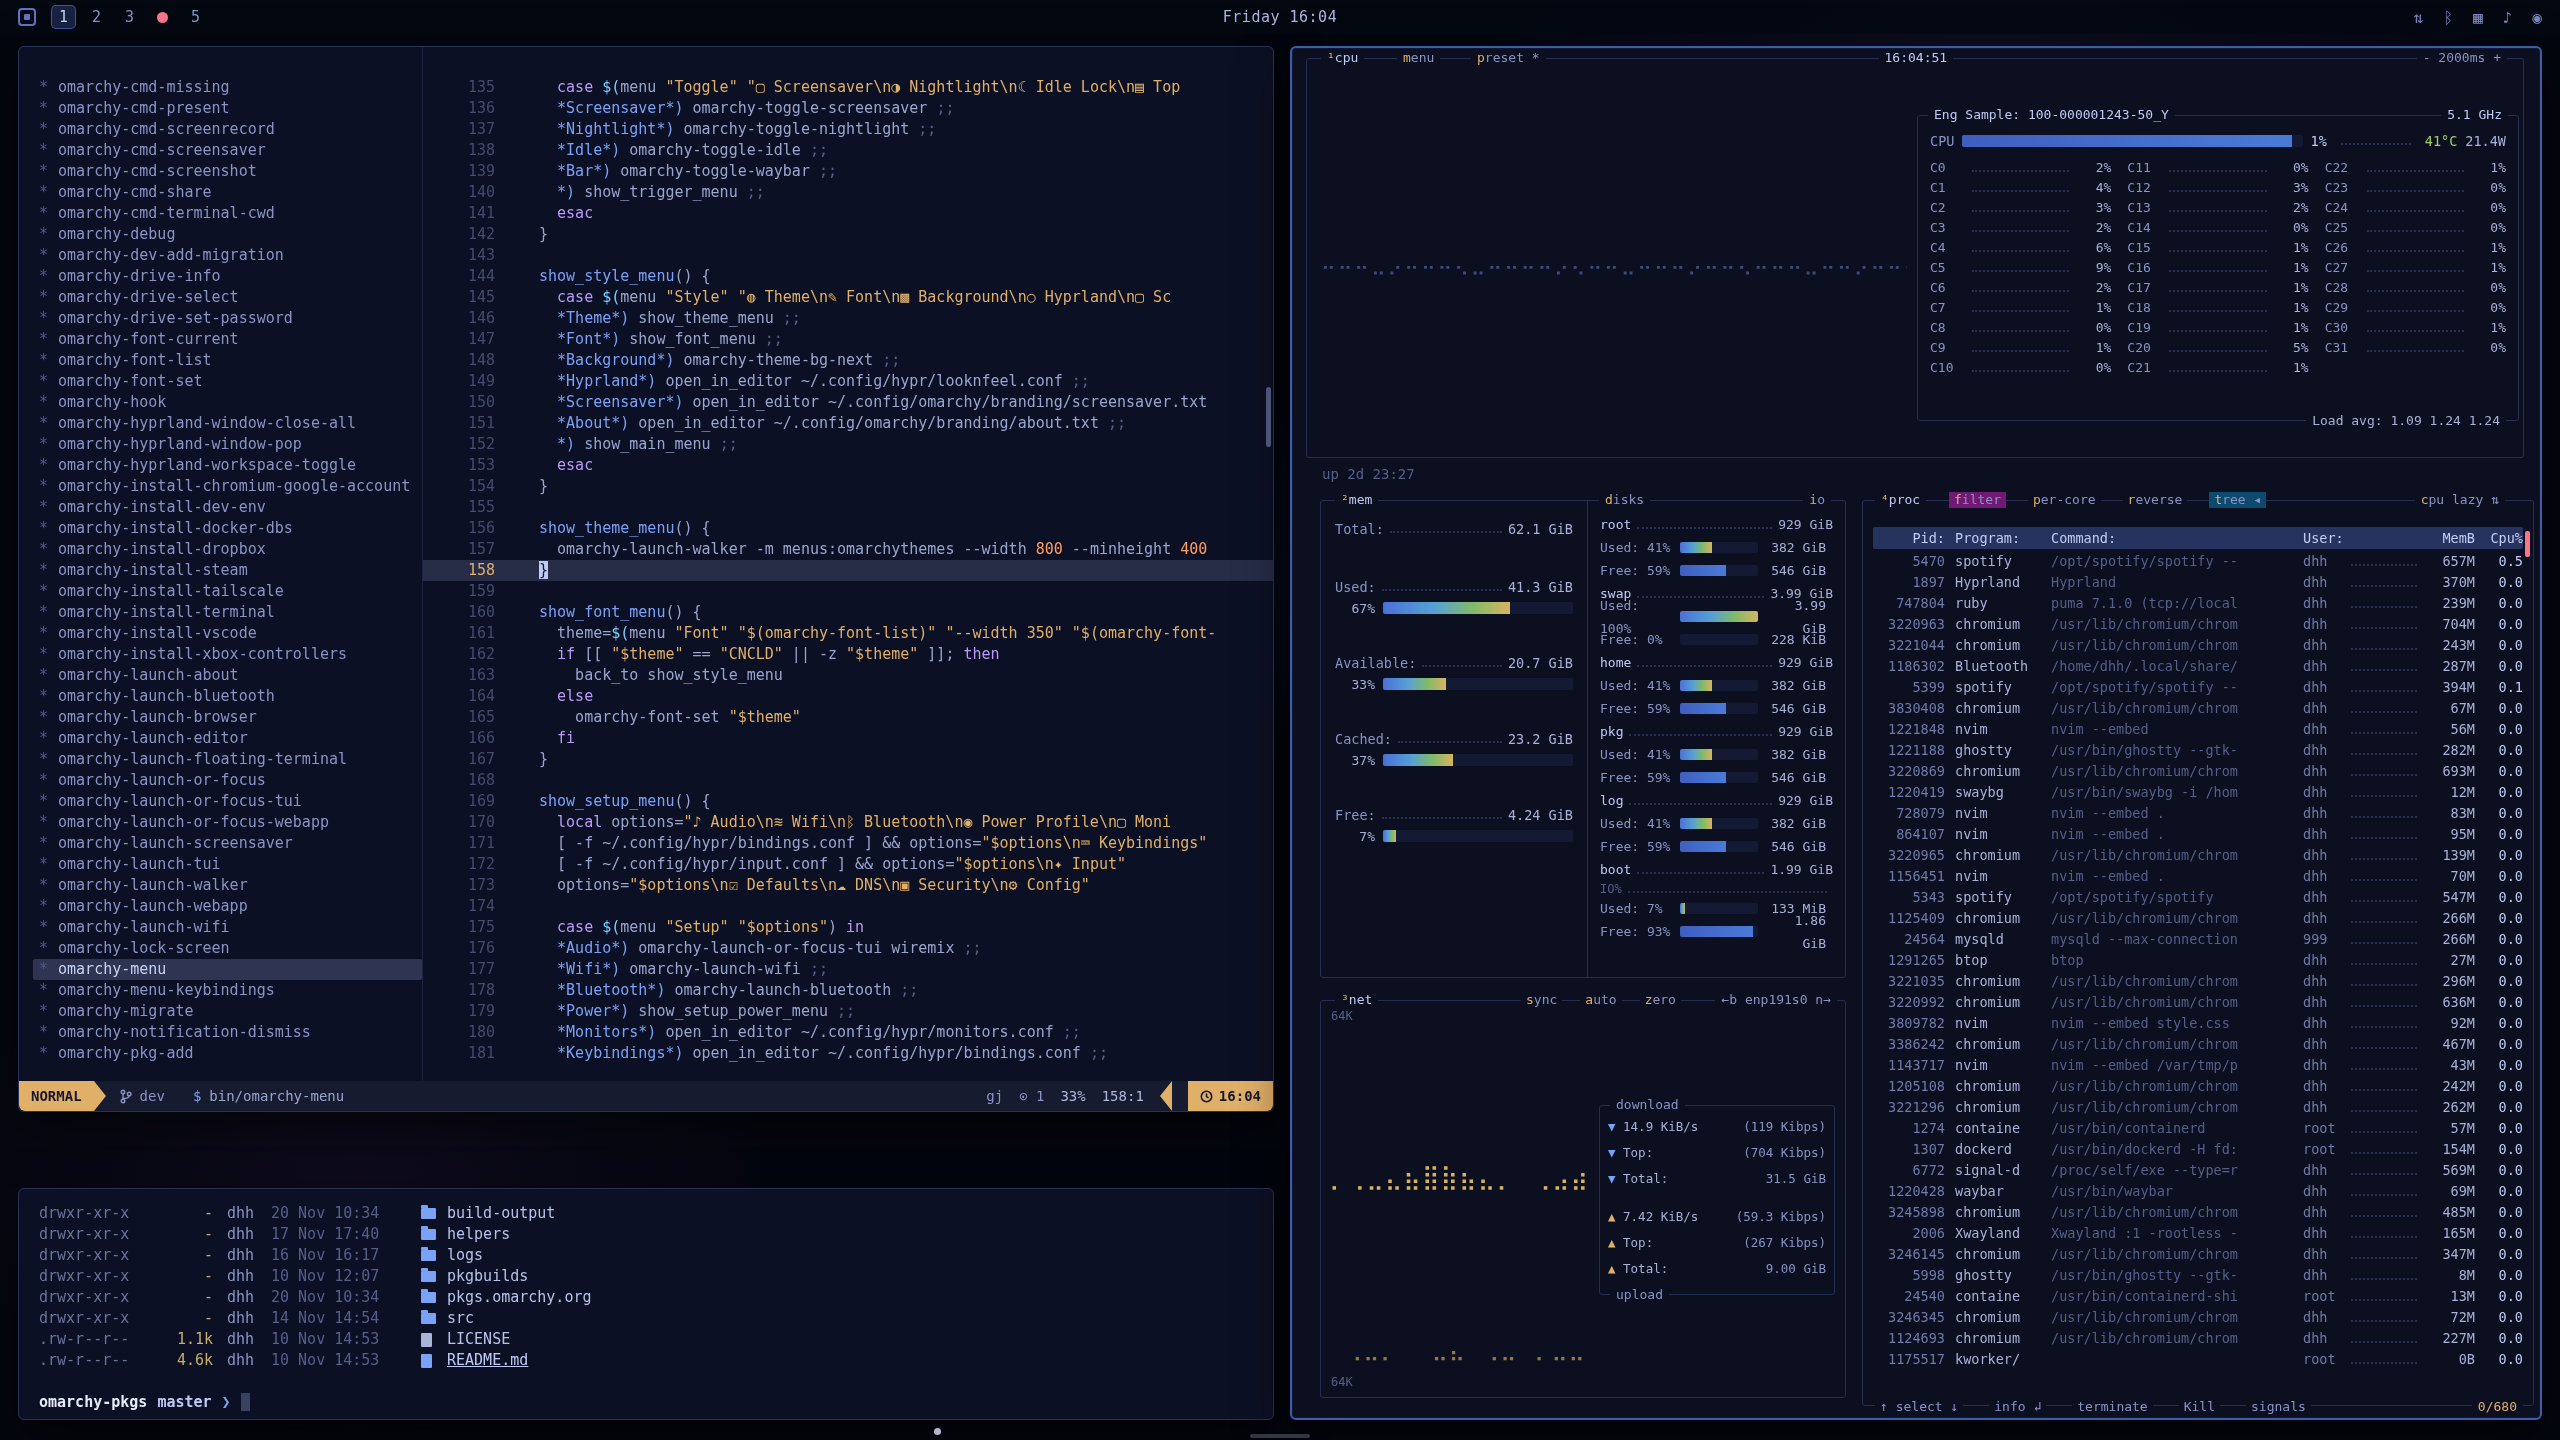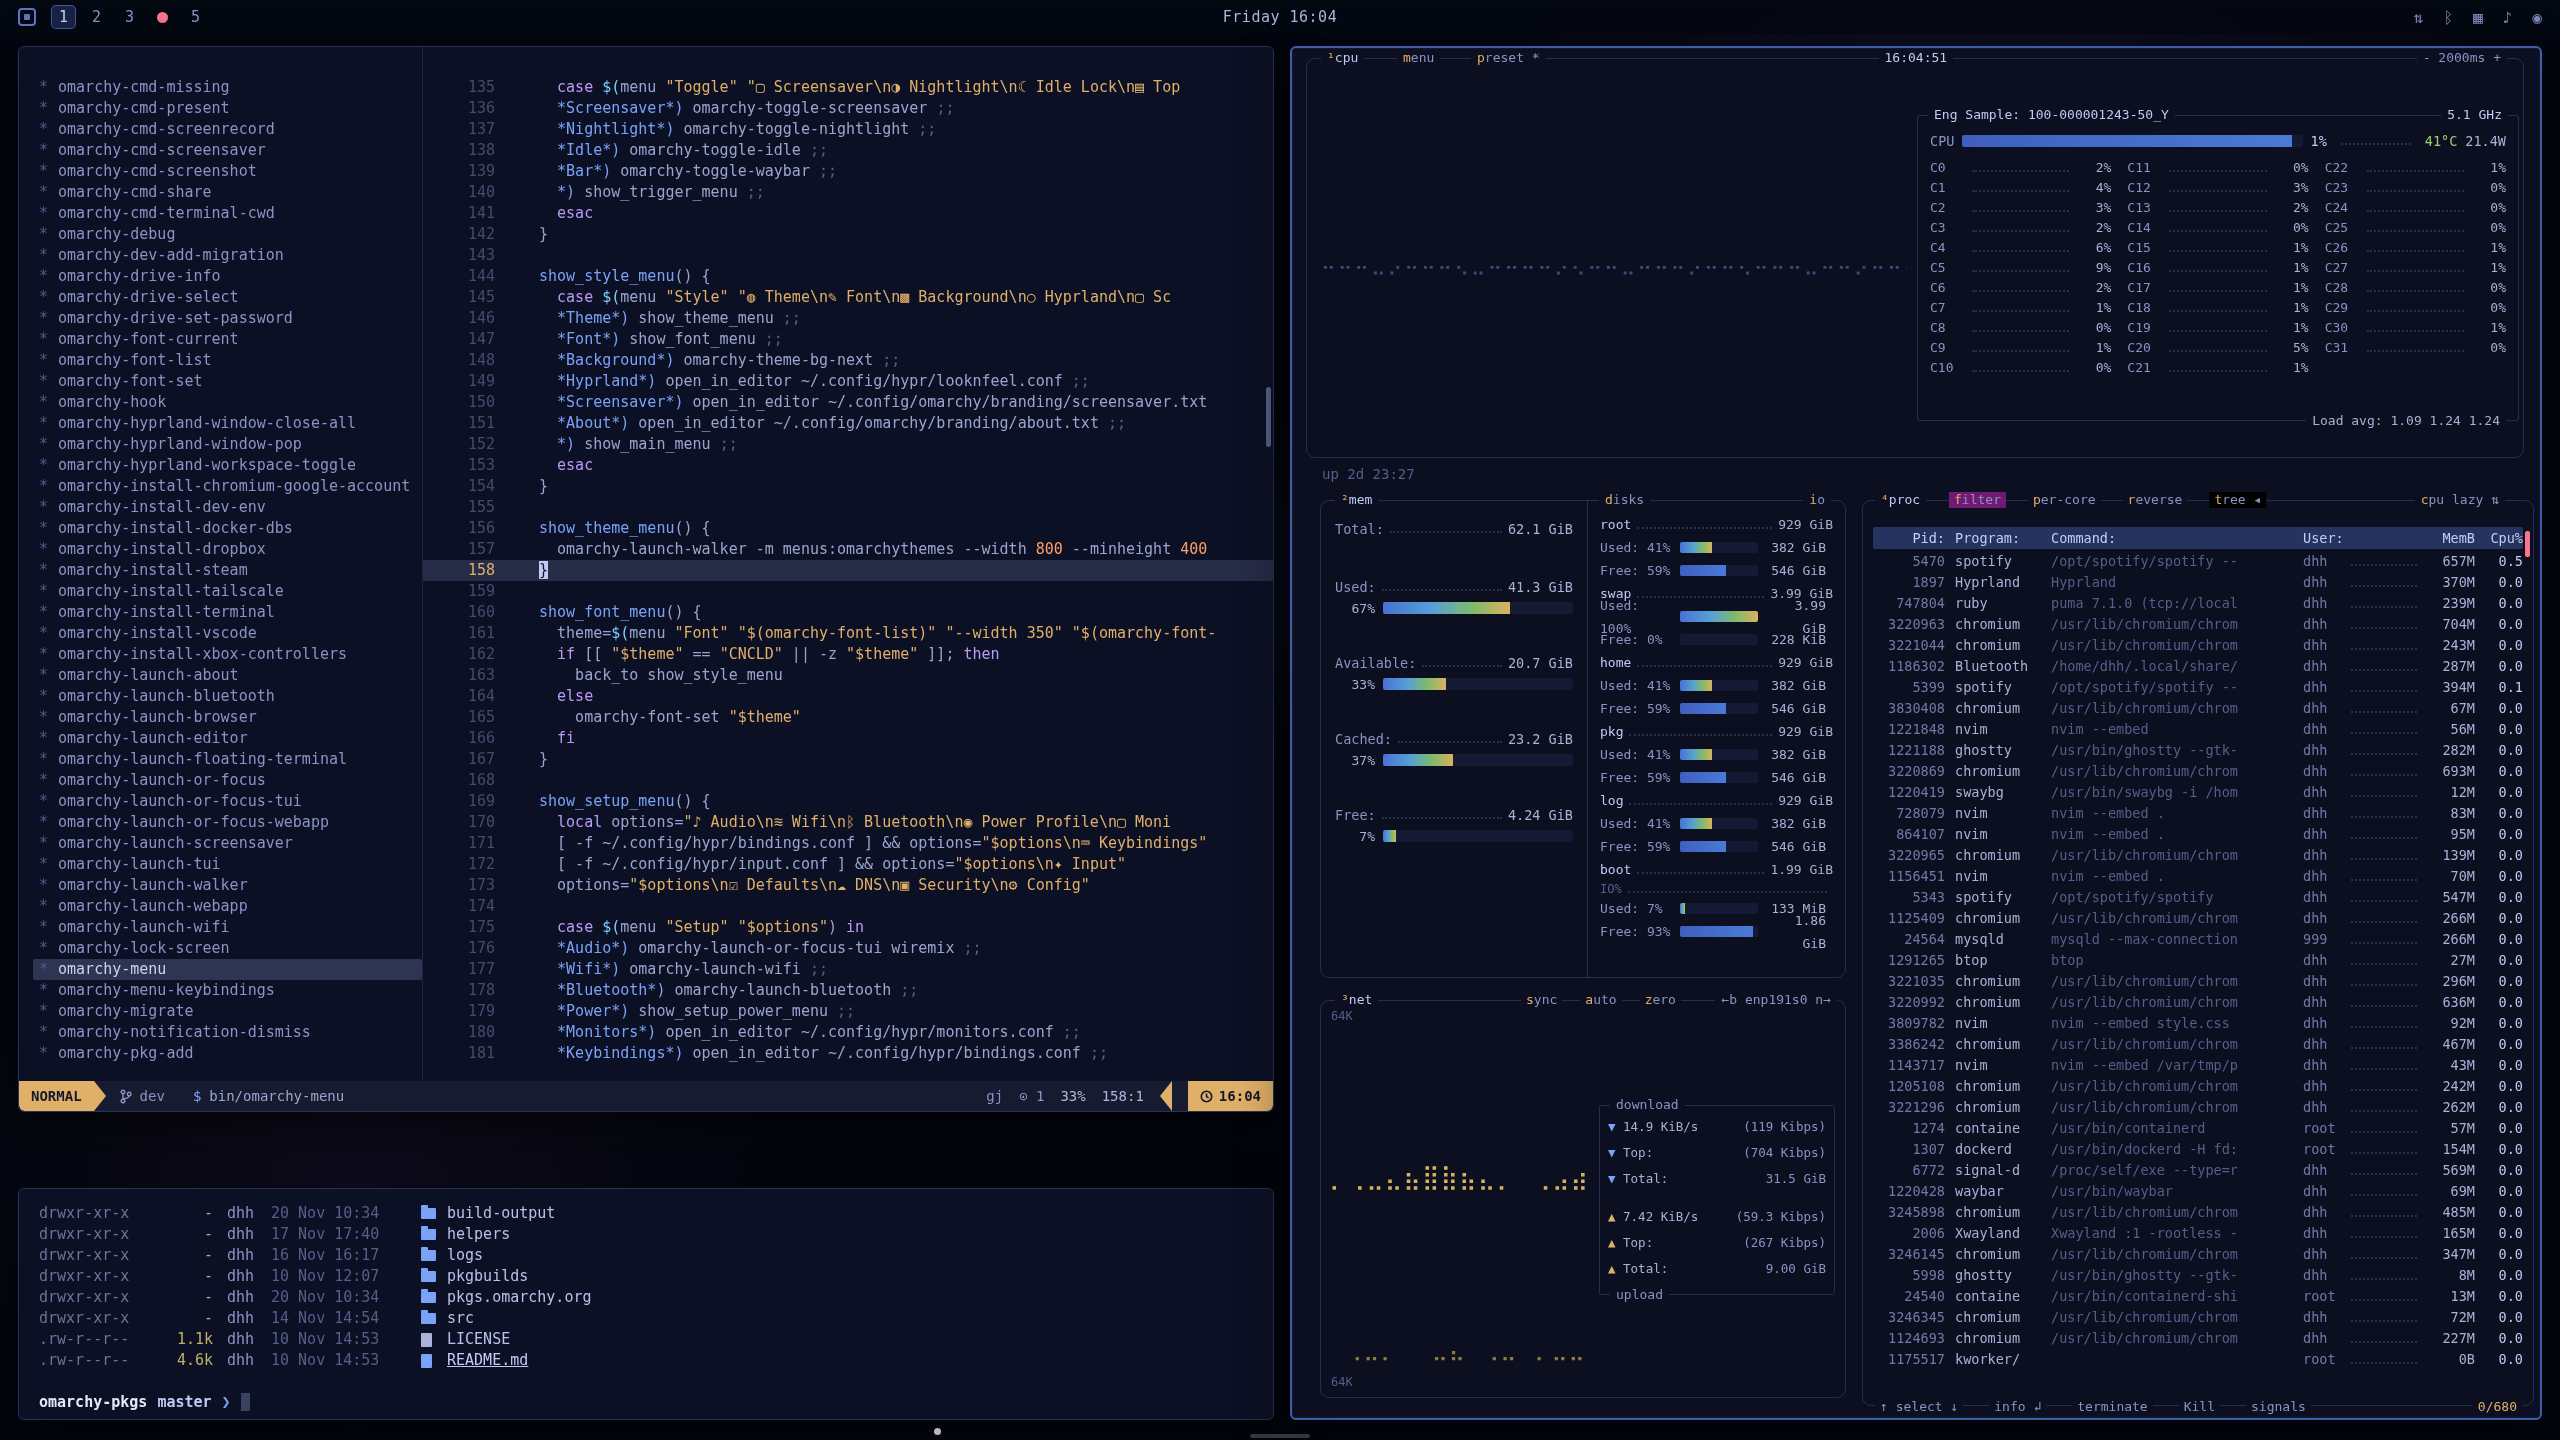--- a/index.html
+++ b/index.html
@@ -66,21 +66,21 @@
   .icon-file { width:11px; height:14px; background:#aab3d8; border-radius:1px; }
   .icon-file.md { background:#7aa2f7; }
   .t-name { color:#b8c2e8; }
   .t-name.readme { text-decoration:underline; color:#c0caf5; }
   .term-prompt { margin-top:22px; display:flex; gap:10px; align-items:center; }
   .cursor-block { width:9px; height:18px; background:#3b4261; display:inline-block; }
 
   
   #win-btop { left:1290px; top:46px; width:1252px; height:1374px; background:#0b0f20f8; border:2px solid #3f5ca8; box-shadow:0 0 0 1px #101832 inset, 0 18px 50px rgba(0,0,0,.6); font-size:13.5px; }
   .btop-inner { position:absolute; inset:0; }
-  .panel { position:absolute; border:1px solid #262e52; border-radius:9px; }
+  .panel { position:absolute; border:1px solid #262e52; border-radius:3px; }
   .tab { position:absolute; top:-9px; background:#0b0f20; padding:0 6px; font-size:13px; line-height:16px; color:#8a93c4; white-space:nowrap; }
   .tab-b { top:auto; bottom:-9px; }
   .tab-title { color:#c0caf5; }
   .tab-title::first-letter { color:#e0af68; }
   .opt::first-letter { color:#e0af68; }
   .lead { flex:1; border-bottom:2px dotted #283052; margin:0 6px; align-self:center; position:relative; top:3px; }
   .meter { background:#141a33; border-radius:2px; height:12px; overflow:hidden; }
   .meter .fill { height:100%; background:linear-gradient(90deg,#4a71d6 0%,#56a0d6 40%,#7fba6a 70%,#d9b35e 100%); }
   .meter .fill.blue { background:linear-gradient(90deg,#3f5fc0,#4a7ad8); }
 
@@ -872,21 +872,21 @@
         <div class="net-row up"><span class="arrow">▲</span><span class="nr-l">&nbsp;</span><span class="nr-l">Total:</span><span class="nr-r">9.00 GiB</span></div>
       </div>
     </div>
 
     <div id="proc-box" class="panel">
       <span class="tab tab-title" style="left:12px">⁴proc</span>
       <span id="proc-options" style="position:absolute;top:-9px;left:86px;display:flex;gap:22px">
           <span class="opt" style="background: #701a75; padding: 0px 5px; font-size: 13px; line-height: 16px; color: rgb(138, 147, 196);">filter</span>
           <span class="opt" style="background: rgb(11, 15, 32); padding: 0px 5px; font-size: 13px; line-height: 16px; color: rgb(138, 147, 196);">per-core</span>
           <span class="opt" style="background: rgb(11, 15, 32); padding: 0px 5px; font-size: 13px; line-height: 16px; color: rgb(138, 147, 196);">reverse</span>
-          <span class="opt" style="background: #000000; padding: 0px 5px; font-size: 13px; line-height: 16px; color: rgb(138, 147, 196);">tree ◂</span>
+          <span class="opt" style="background: #0c4a6e; padding: 0px 5px; font-size: 13px; line-height: 16px; color: rgb(138, 147, 196);">tree ◂</span>
         </span>
       <span class="tab opt" style="right:28px">cpu lazy ⇅</span>
       <div class="proc-head" id="proc-head">
           <span class="p-pid p-head-cell" style="color: rgb(195, 205, 245);">Pid:</span>
           <span class="p-prog p-head-cell" style="color: rgb(195, 205, 245);">Program:</span>
           <span class="p-cmd p-head-cell" style="color: rgb(195, 205, 245);">Command:</span>
           <span class="p-user p-head-cell" style="color: rgb(195, 205, 245);">User:</span>
           <span class="p-lead" style="border-bottom: none;"></span>
           <span class="p-mem p-head-cell" style="color: rgb(195, 205, 245);">MemB</span>
           <span class="p-cpu p-head-cell" style="color: rgb(195, 205, 245);">Cpu%</span>

